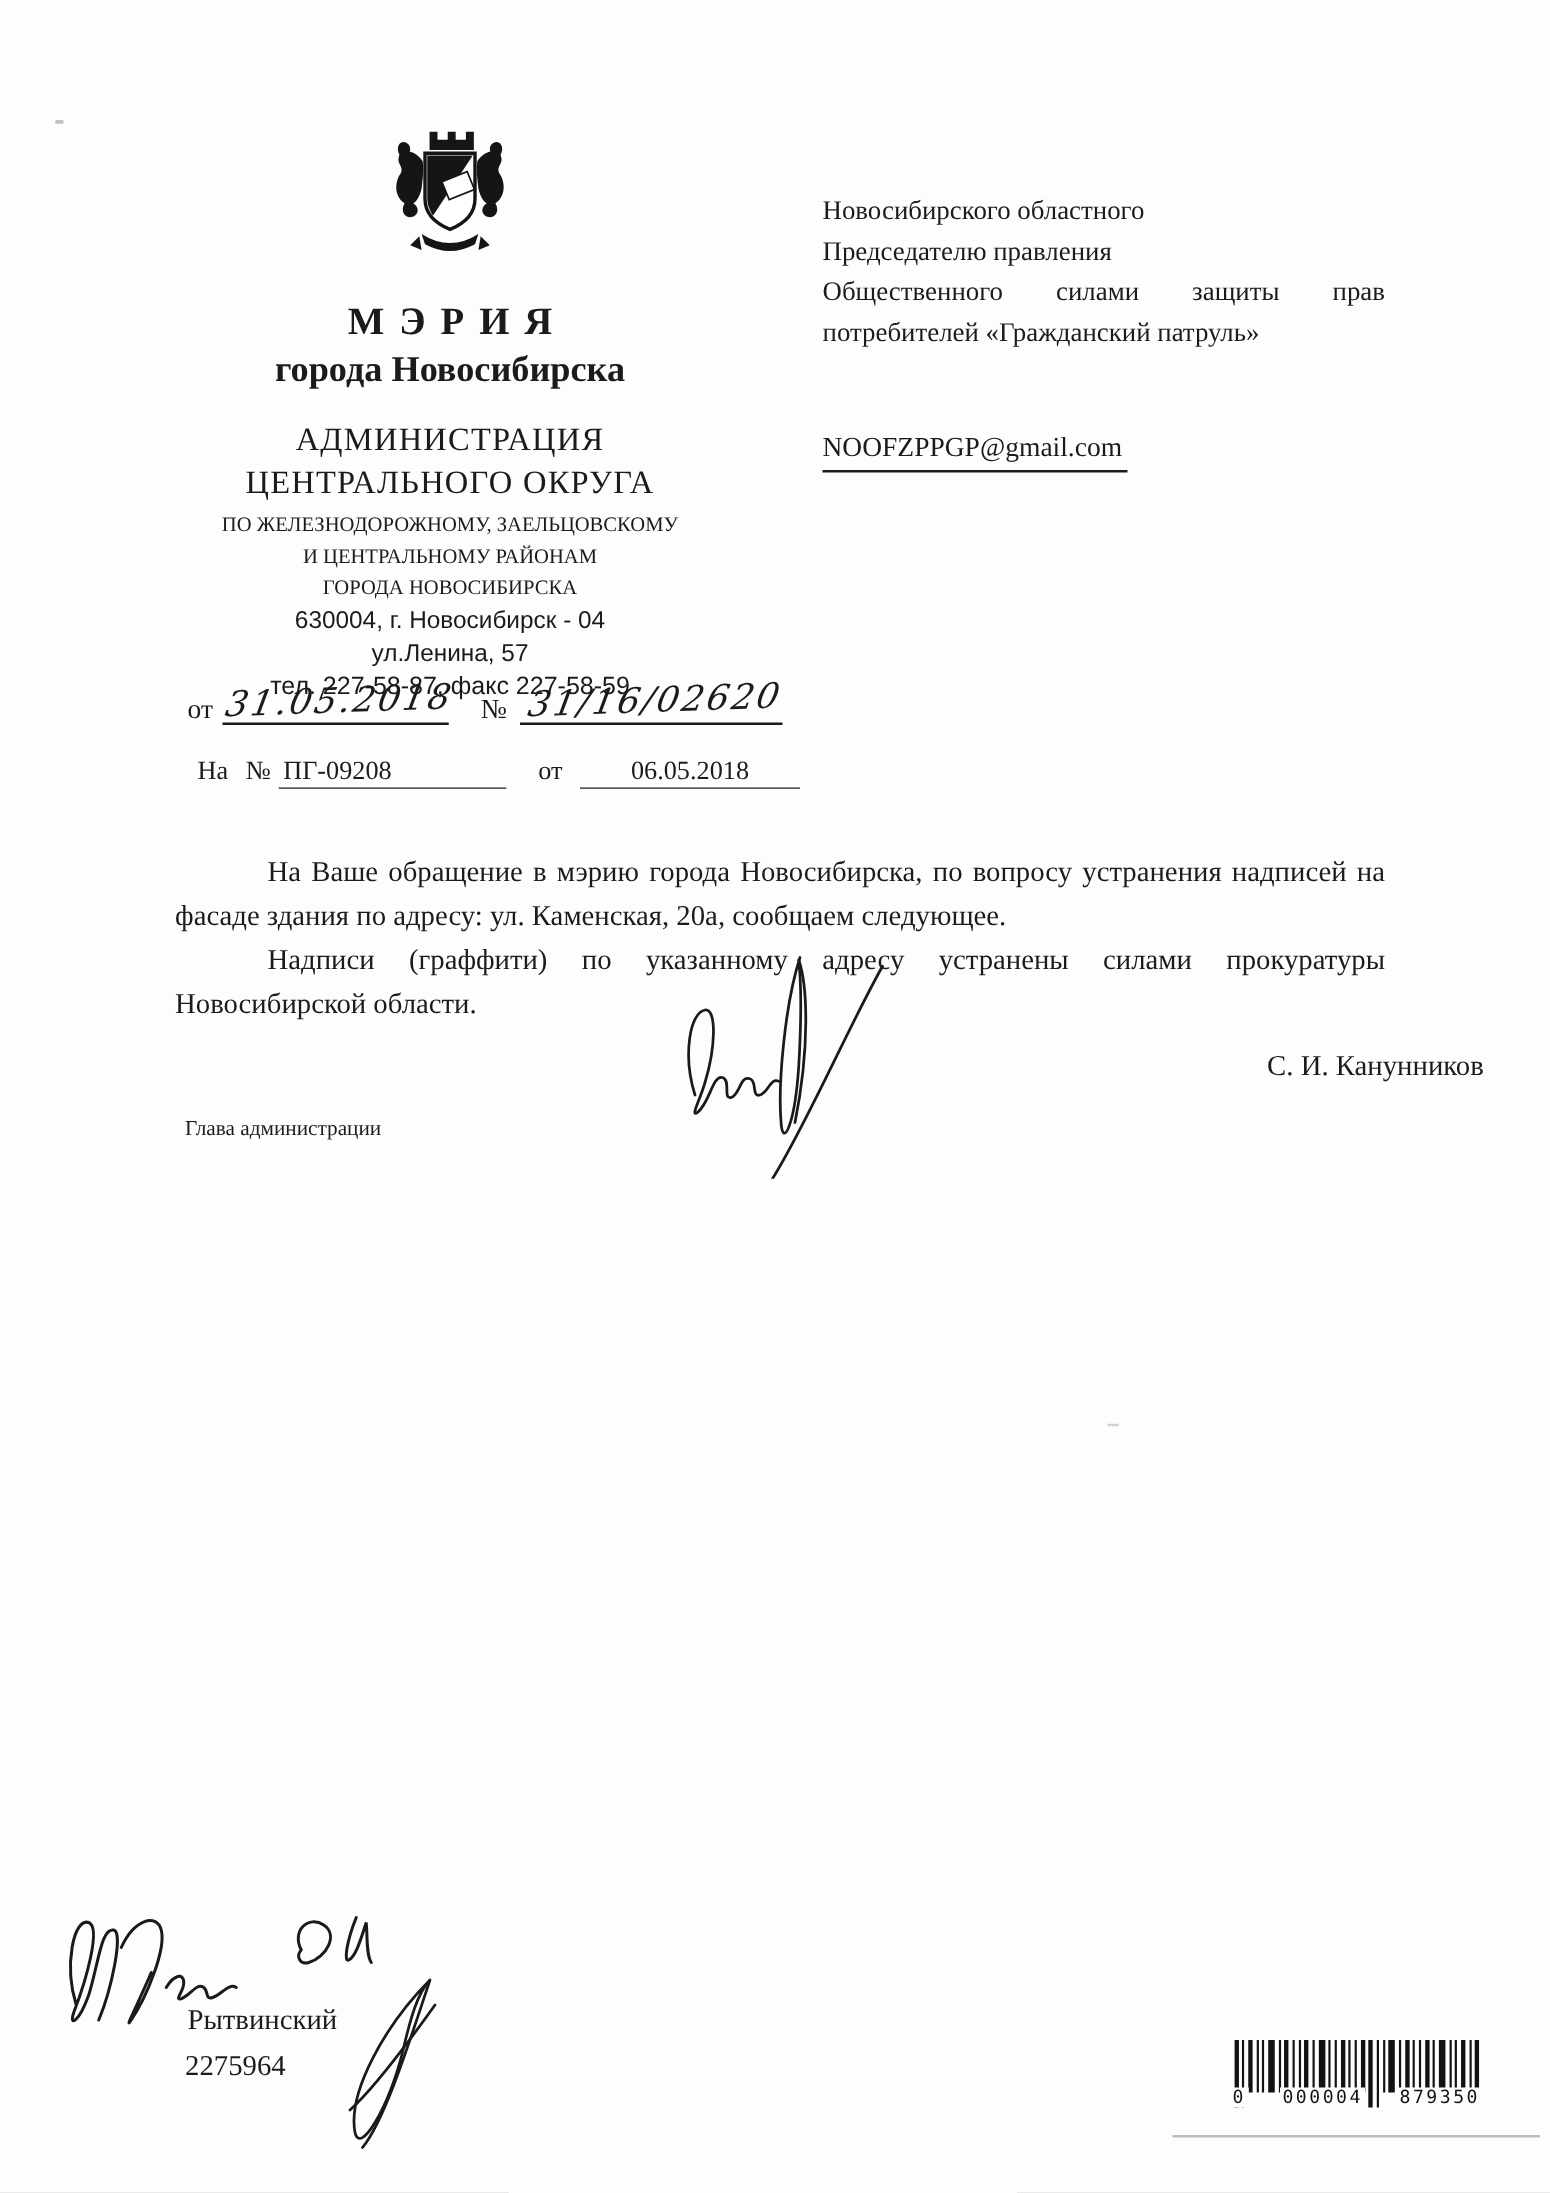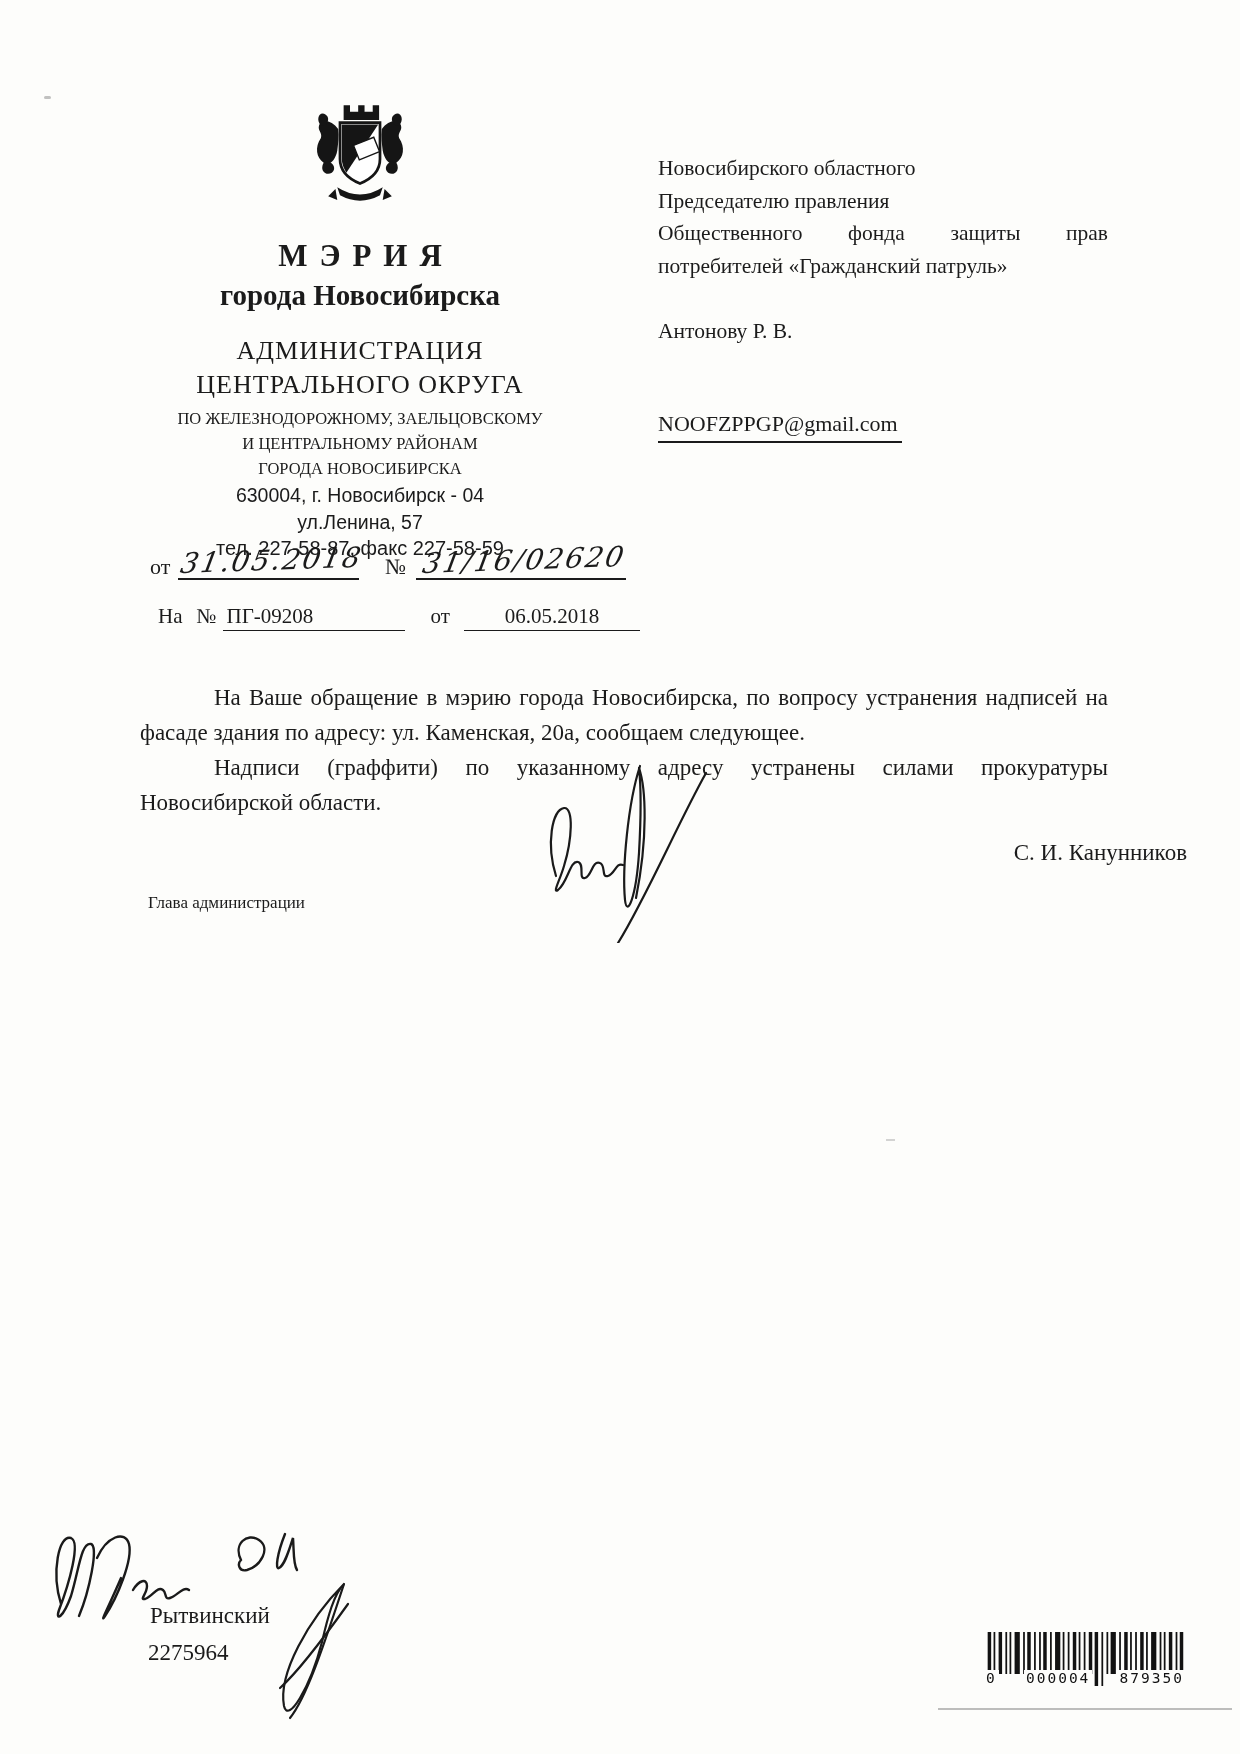--- a/index.html
+++ b/index.html
@@ -116,23 +116,22 @@
     <span>от</span><span class="blank blank-date"><span class="hand">31.05.2018</span></span><span class="no-label">№</span><span class="blank blank-num"><span class="hand">31/16/02620</span></span>
   </div>
 
   <div class="ref2">
     <span>На</span><span class="sp"></span><span>№</span><span class="blank2 blank2-num">ПГ-09208</span><span class="no-label">от</span><span class="blank2 blank2-date">06.05.2018</span>
   </div>
 
   <div class="recipient">
     <div class="r-line">Новосибирского областного</div>
     <div class="r-line">Председателю правления</div>
-    <div class="r-line r-just">Общественного фонда защиты прав</div>
+    <div class="r-line r-just">Общественного силами защиты прав</div>
     <div class="r-line">потребителей «Гражданский патруль»</div>
-    <div class="r-name">Антонову Р. В.</div>
     <div><span class="r-email">NOOFZPPGP@gmail.com</span></div>
   </div>
 
   <div class="body-text">
     <p>На Ваше обращение в мэрию города Новосибирска, по вопросу устранения надписей на фасаде здания по адресу: ул. Каменская, 20а, сообщаем следующее.</p>
     <p>Надписи (граффити) по указанному адресу устранены силами прокуратуры Новосибирской области.</p>
   </div>
 
   <div class="sig-position">Глава администрации</div>
   <svg class="sig-main" viewBox="0 0 190 195" fill="none" stroke="#1a1a1a" stroke-width="2.2" stroke-linecap="round" xmlns="http://www.w3.org/2000/svg">

